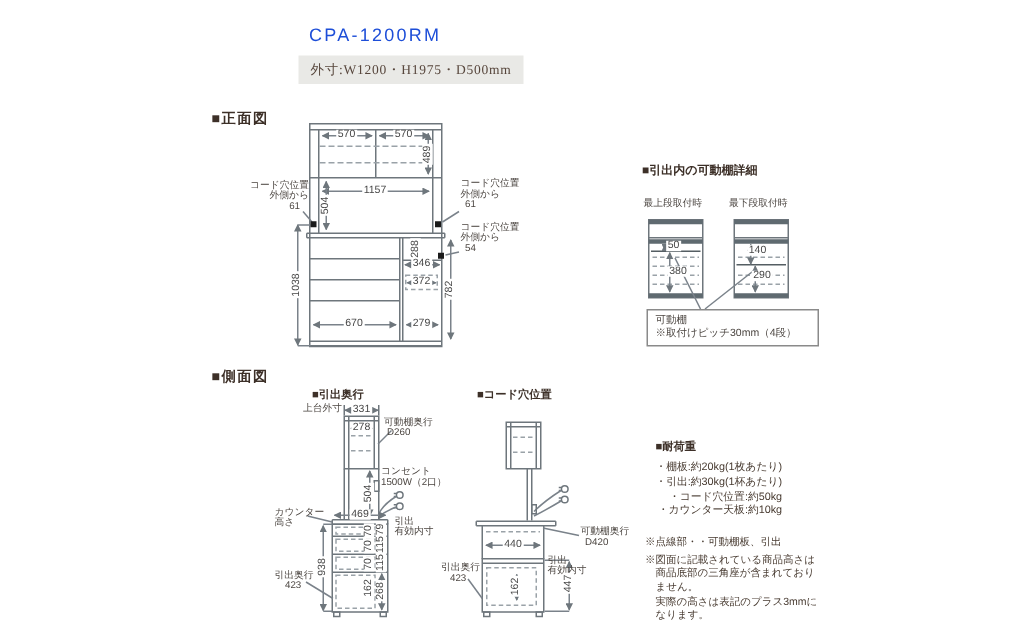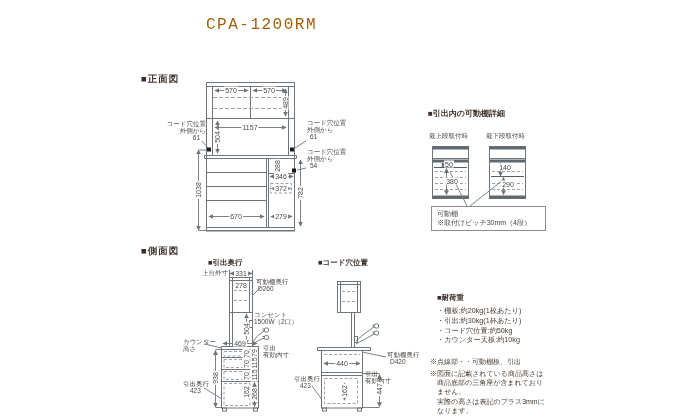--- a/index.html
+++ b/index.html
@@ -5,26 +5,26 @@
   html,body{margin:0;padding:0;background:#fff;}
   .page{position:relative;width:680px;height:420px;background:#ffffff;overflow:hidden;
         font-family:"Liberation Sans",sans-serif;}
   .lbl{position:absolute;white-space:nowrap;line-height:1.08;color:#4b4540;font-size:6.5px;}
   .num{position:absolute;white-space:nowrap;line-height:1;color:#474747;font-size:7px;
        background:#fff;padding:0 1px;transform:translate(-50%,-50%);}
   .num.rot{transform:translate(-50%,-50%) rotate(-90deg);}
   .sec{position:absolute;font-weight:bold;color:#3d3028;font-size:9.5px;letter-spacing:1px;white-space:nowrap;}
   .sec.mid{font-size:8px;letter-spacing:0;}
   .sec.small{font-size:7.5px;letter-spacing:0;}
-  .title{position:absolute;left:206px;top:16px;font-family:Liberation Mono, monospace;
-         font-size:16px;letter-spacing:1.5px;color:#a16207;}
+  .title{position:absolute;left:206px;top:16px;font-family:Liberation Sans, sans-serif;
+         font-size:12px;letter-spacing:1.5px;color:#1d4ed8;}
   .sizebox{position:absolute;left:199px;top:37px;background:#e9e9e6;color:#57463c;
            font-family:"Liberation Serif",serif;font-size:9px;padding:3px 8px;letter-spacing:0.5px;}
   .ralign{text-align:right;width:40px;}
-  .loaditem{font-size:7.2px;color:#473a30;line-height:9.8px;white-space:nowrap;}
+  .loaditem{font-size:7.2px;color:#473a30;line-height:9.8px;white-space:nowrap;text-align:right;}
   .noteline{font-size:7px;color:#473a30;line-height:9.2px;white-space:nowrap;}
   .noteline.cont{padding-left:7px;}
   svg{position:absolute;left:0;top:0;}
 </style>
 </head>
 <body>
 
 <div class="page">
 
   <svg width="680" height="420" viewBox="0 0 680 420">
@@ -205,20 +205,21 @@
         <line x1="363" y1="373.5" x2="379.5" y2="373.5"></line>
         <line x1="363" y1="407.5" x2="379.5" y2="407.5"></line>
         <line x1="312" y1="386" x2="321.5" y2="399"></line>
       </g>
       <rect x="322.5" y="408" width="4" height="3"></rect>
       <rect x="357.5" y="408" width="4" height="3"></rect>
     </g>
   </svg>
 
   <div class="title">CPA-1200RM</div>
+  <div class="sizebox">外寸:W1200・H1975・D500mm</div>
 
   <div class="sec" style="left:141px;top:73px;">■正面図</div>
   <div class="sec mid" style="left:428px;top:108px;">■引出内の可動棚詳細</div>
   <div class="sec" style="left:141px;top:245px;">■側面図</div>
   <div class="sec small" style="left:208px;top:258px;">■引出奥行</div>
   <div class="sec small" style="left:318px;top:258px;">■コード穴位置</div>
 
   <div class="num" style="left:231px;top:90px;">570</div>
   <div class="num" style="left:269px;top:90px;">570</div>
   <div class="num rot" style="left:285px;top:103px;">489</div>

